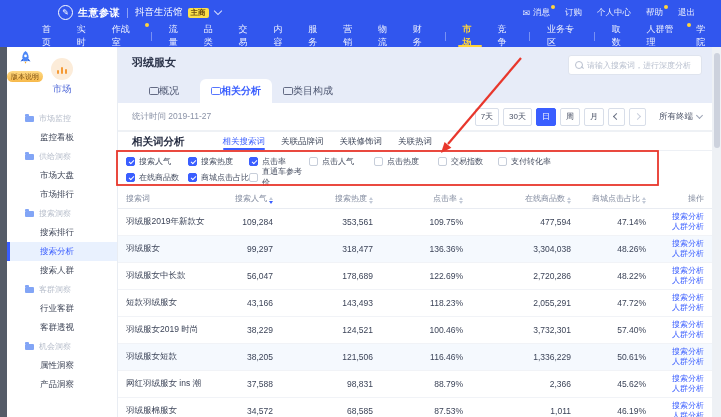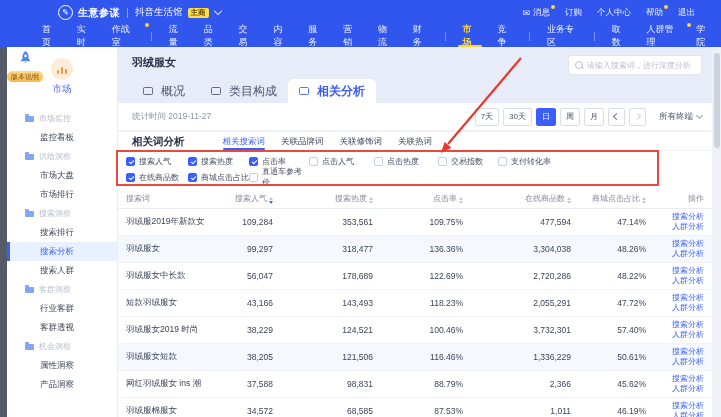--- a/index.html
+++ b/index.html
@@ -47,21 +47,21 @@
   .m-item.active::before{content:"";position:absolute;left:0;top:0;width:3px;height:19px;background:#3a5eff;}
   
   .main{position:absolute;left:118px;top:47px;width:594px;height:370px;}
   .header-zone{height:56px;background:#e7ecf8;position:relative;}
   .kw-title{position:absolute;left:14px;top:8px;font-size:11px;font-weight:bold;color:#2a3248;}
   .search-box{position:absolute;right:10px;top:8px;width:134px;height:20px;box-sizing:border-box;background:#fff;border:1px solid #dfe4ee;border-radius:3px;
               display:flex;align-items:center;padding:0 6px;gap:4px;font-size:8px;color:#b9c0cf;}
   .mag{position:relative;width:6px;height:6px;border:1px solid #b9c0cf;border-radius:50%;flex:0 0 auto;}
   .mag::after{content:"";position:absolute;left:5px;top:5px;width:3px;height:1px;background:#b9c0cf;transform:rotate(45deg);}
   .tabs{position:absolute;left:10px;bottom:0;display:flex;}
-  .tab{height:24px;min-width:50px;padding:0 11px;display:flex;align-items:center;justify-content:center;gap:8px;font-size:12px;color:#4c5570;cursor:pointer;}
+  .tab{height:24px;min-width:50px;padding:0 11px;display:flex;align-items:center;justify-content:center;gap:0;font-size:10px;color:#4c5570;cursor:pointer;}
   .tab.active{background:#fff;border-radius:6px 6px 0 0;color:#3a5eff;font-weight:bold;}
   .tab-ico{width:8px;height:6px;border:1px solid currentColor;border-radius:1.5px;opacity:.85;}
   .time-strip{height:27px;background:#fff;display:flex;align-items:center;padding:0 10px 0 14px;}
   .stat-time{font-size:8.5px;color:#8b93a7;}
   .date-controls{margin-left:auto;display:flex;align-items:center;gap:4px;padding-left:30px;}
   .dbtn{height:16px;padding:0 5px;border:1px solid #d8dee9;border-radius:2px;background:#fff;font-size:8px;color:#4a5266;
         display:flex;align-items:center;justify-content:center;cursor:pointer;}
   .dbtn.active{background:#3a5eff;border-color:#3a5eff;color:#fff;}
   .arrow-l,.arrow-r{width:4px;height:4px;border-left:1.2px solid #6b7284;border-bottom:1.2px solid #6b7284;}
   .arrow-l{transform:rotate(45deg);}
@@ -229,27 +229,27 @@
     <div class="kw-title">羽绒服女</div>
     <div class="search-box">
       <span class="mag"></span>
       <span>请输入搜索词，进行深度分析</span>
     </div>
     <div class="tabs">
       <div class="tab">
           <span class="tab-ico"></span>
           <span>概况</span>
         </div>
+      <div class="tab active">
+          <span class="tab-ico"></span>
+          <span>相关分析</span>
+        </div>
       <div class="tab">
           <span class="tab-ico"></span>
           <span>类目构成</span>
-        </div>
-      <div class="tab active">
-          <span class="tab-ico"></span>
-          <span>相关分析</span>
         </div>
     </div>
   </div>
 
   <div class="time-strip">
     <span class="stat-time">统计时间 2019-11-27</span>
     <div class="date-controls">
       <span class="dbtn">7天</span>
       <span class="dbtn">30天</span>
       <span class="dbtn active">日</span>

